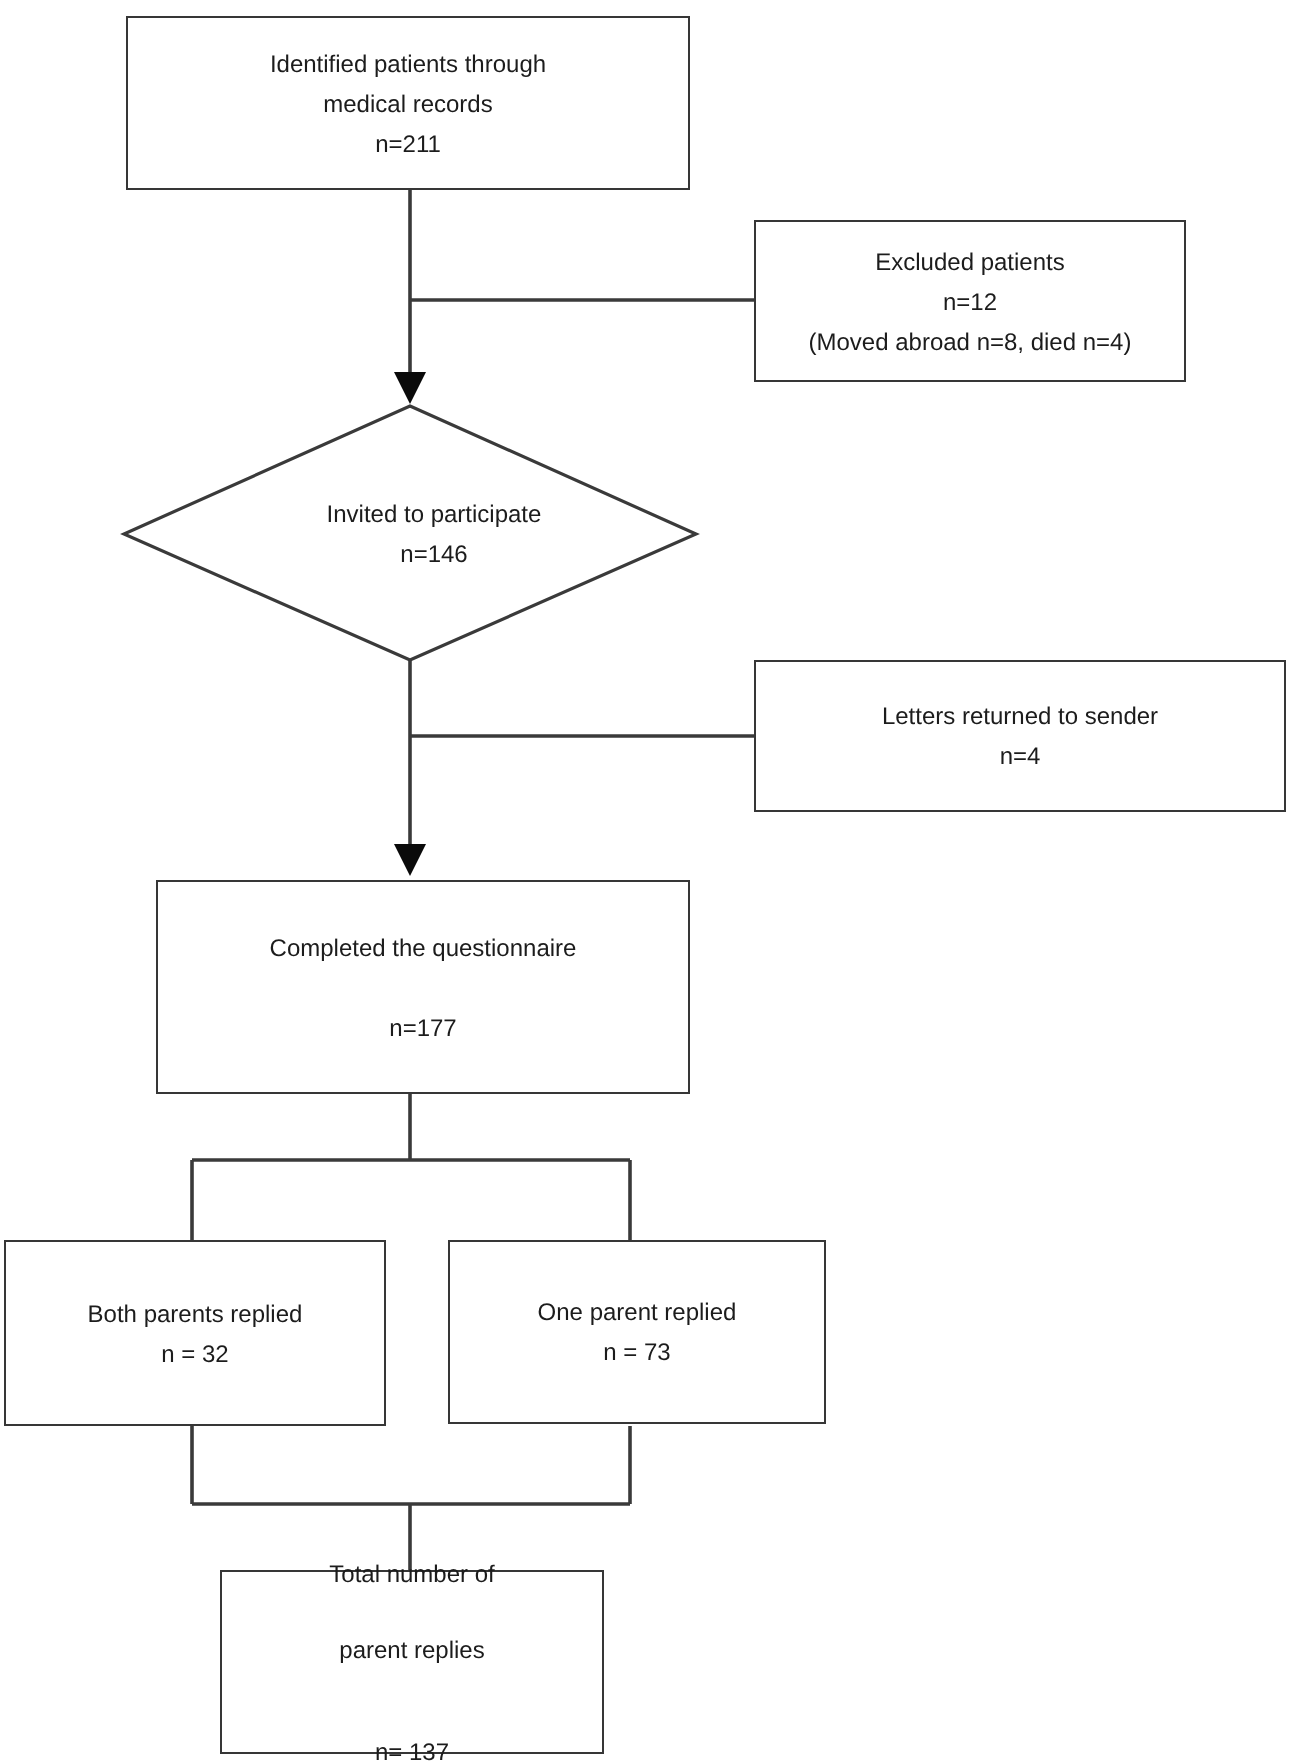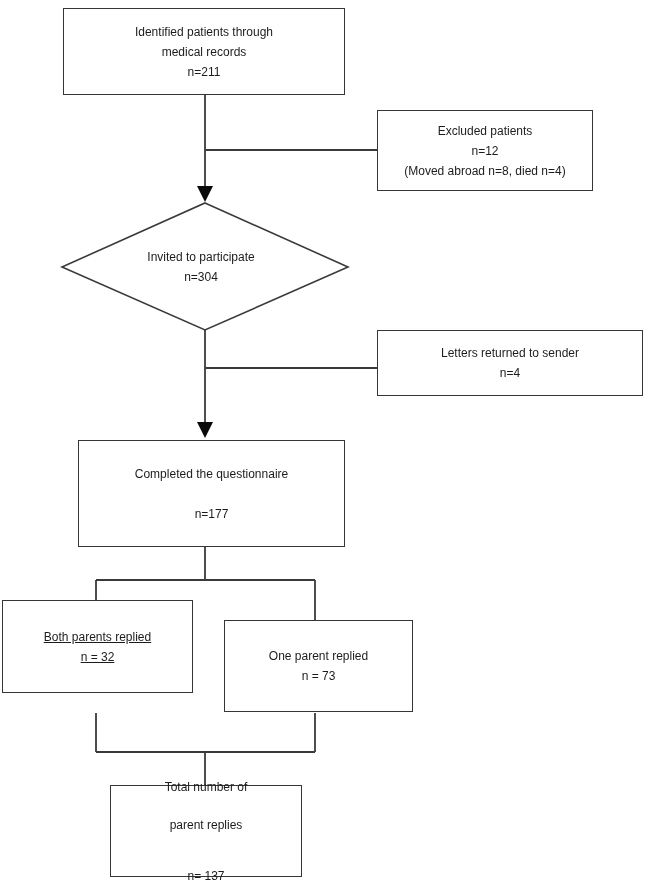--- a/index.html
+++ b/index.html
@@ -77,36 +77,36 @@
     <div class="ln">medical records</div>
     <div class="ln">n=211</div>
   </div>
 
   <div class="node box" style="left:377px; top:110px; width:216px; height:81px;">
     <div class="ln">Excluded patients</div>
     <div class="ln">n=12</div>
     <div class="ln">(Moved abroad n=8, died n=4)</div>
   </div>
 
-  <div class="node diamond-label" style="left:58px; top:203px; width:286px; height:127px;">
+  <div class="node diamond-label" style="left:74px; top:203px; width:286px; height:127px;">
     <div class="ln">Invited to participate</div>
-    <div class="ln">n=304</div>
+    <div class="ln">n=146</div>
   </div>
 
-  <div class="node box" style="left:377px; top:330px; width:266px; height:66px;">
+  <div class="node box" style="left:377px; top:330px; width:266px; height:76px;">
     <div class="ln">Letters returned to sender</div>
     <div class="ln">n=4</div>
   </div>
 
   <div class="node box" style="left:78px; top:440px; width:267px; height:107px;">
     <div class="ln">Completed the questionnaire</div>
     <div class="ln gap20">n=177</div>
   </div>
 
-  <div class="node box" style="left:2px; top:600px; width:191px; height:93px;text-decoration:underline;">
+  <div class="node box" style="left:2px; top:620px; width:191px; height:93px;">
     <div class="ln">Both parents replied</div>
     <div class="ln">n = 32</div>
   </div>
 
   <div class="node box" style="left:224px; top:620px; width:189px; height:92px;">
     <div class="ln">One parent replied</div>
     <div class="ln">n = 73</div>
   </div>
 
   <div class="node box" style="left:110px; top:785px; width:192px; height:92px;gap:18px;">

